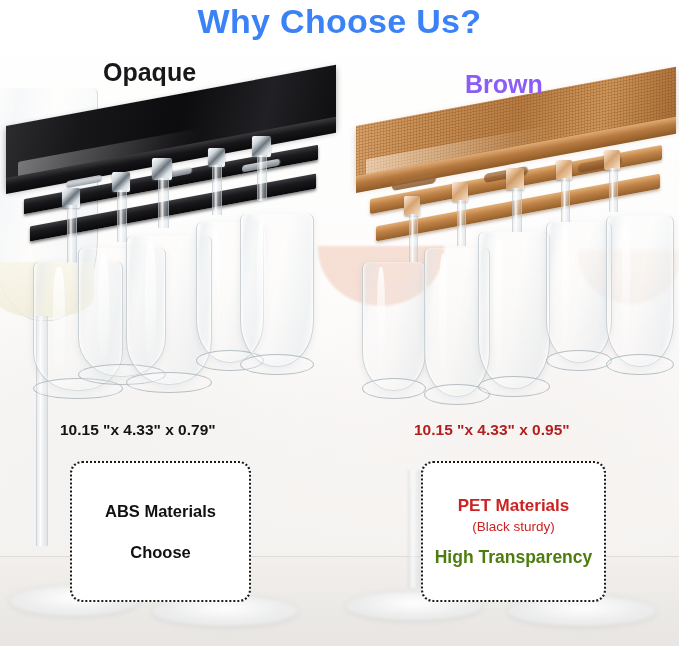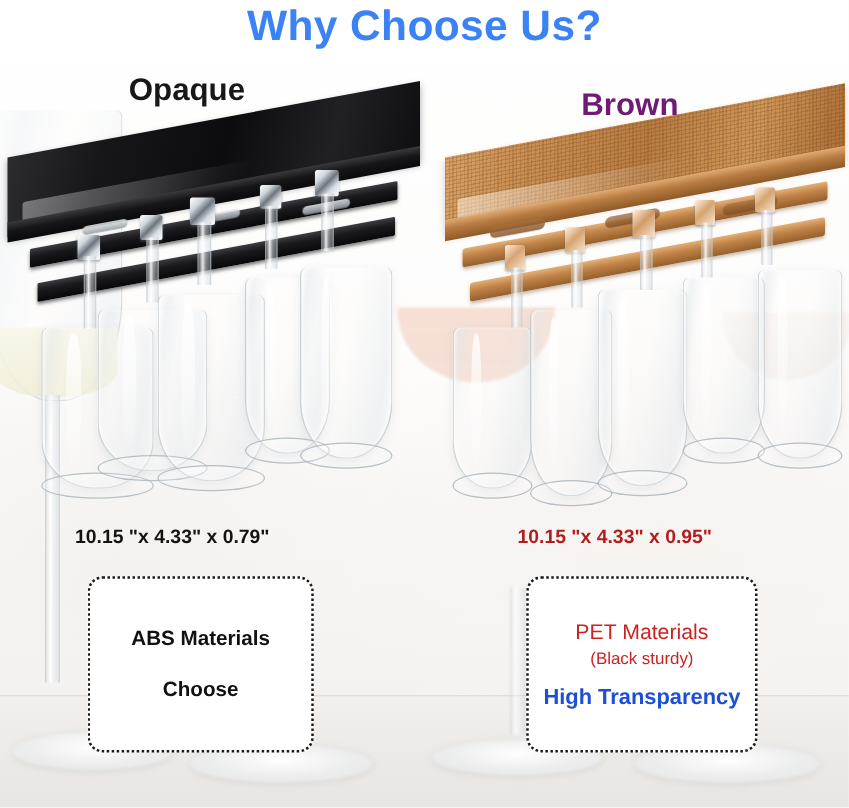--- a/index.html
+++ b/index.html
@@ -113,37 +113,37 @@
      opacity:.8;filter:blur(.3px);}
   .rw-gloss{position:absolute;border-radius:2px;
      background:linear-gradient(110deg,rgba(255,244,230,.55),rgba(255,255,255,0) 62%);}
 
   
   .title{position:absolute;left:0;right:0;top:2px;text-align:center;
      font-size:34px;font-weight:bold;color:#3b82f6;letter-spacing:.3px;}
   .lbl-black{position:absolute;left:103px;top:58px;
      font-size:25px;font-weight:bold;color:#18181a;}
   .lbl-brown{position:absolute;left:465px;top:70px;
-     font-size:25px;font-weight:bold;color:#701a75;}
+     font-size:25px;font-weight:bold;color:#8b5cf6;}
 
   
   .dim{position:absolute;font-size:15.5px;font-weight:bold;white-space:nowrap;}
   .dim-l{left:60px;top:421px;color:#131313;}
   .dim-r{left:414px;top:421px;color:#b21e1e;}
 
   
   .box{position:absolute;border:2px dotted #1a1a1a;border-radius:12px;
      background:#ffffff;display:flex;flex-direction:column;
      align-items:center;justify-content:center;}
   .box-l{left:70px;top:461px;width:177px;height:137px;gap:22px;}
   .box-r{left:421px;top:461px;width:181px;height:137px;gap:4px;}
   .box-l .t1,.box-l .t2{font-size:16.5px;font-weight:bold;color:#111;}
-  .box-r .t1{font-size:17px;font-weight:normal;color:#cc2222;}
+  .box-r .t1{font-size:17px;font-weight:bold;color:#cc2222;}
   .box-r .t2{font-size:13.5px;color:#cc2222;margin-top:-1px;}
-  .box-r .t3{font-size:17.5px;font-weight:bold;color:#1d4ed8;margin-top:9px;}
+  .box-r .t3{font-size:17.5px;font-weight:bold;color:#4d7c0f;margin-top:9px;}
 </style>
 </head>
 <body>
 
 <div class="stage">
 
   <div class="bg"></div>
   <div class="bg-floor"></div>
   <div class="bg-seam"></div>
 

